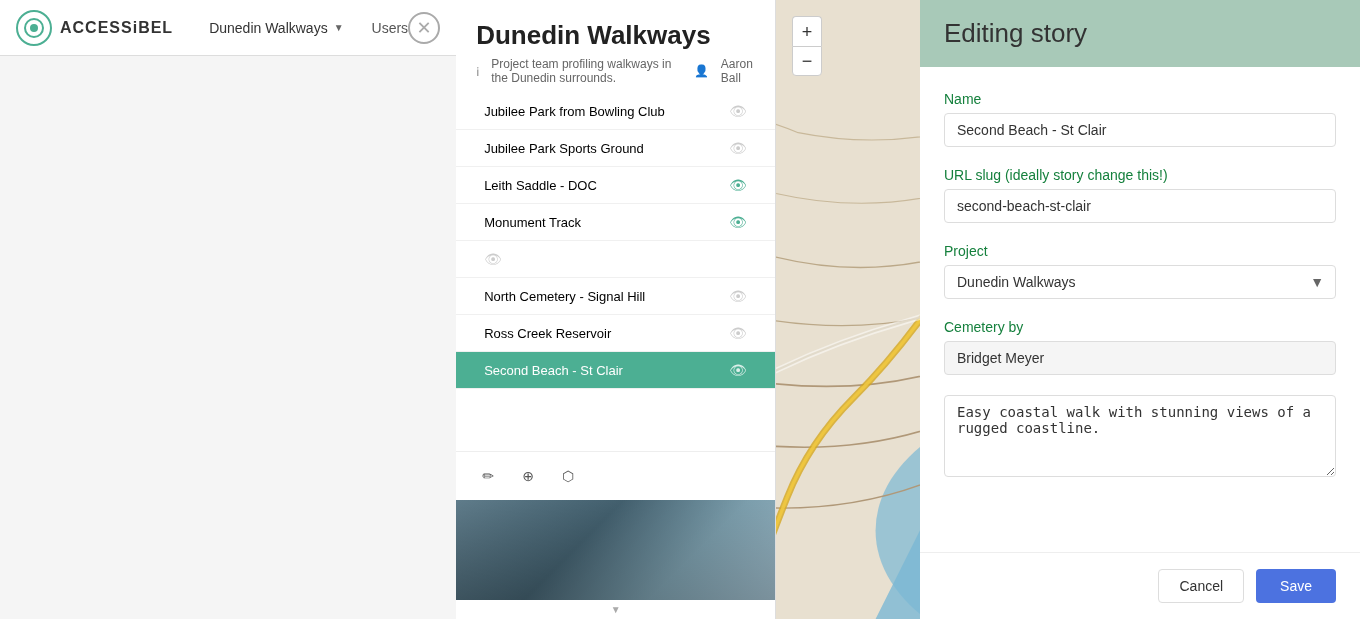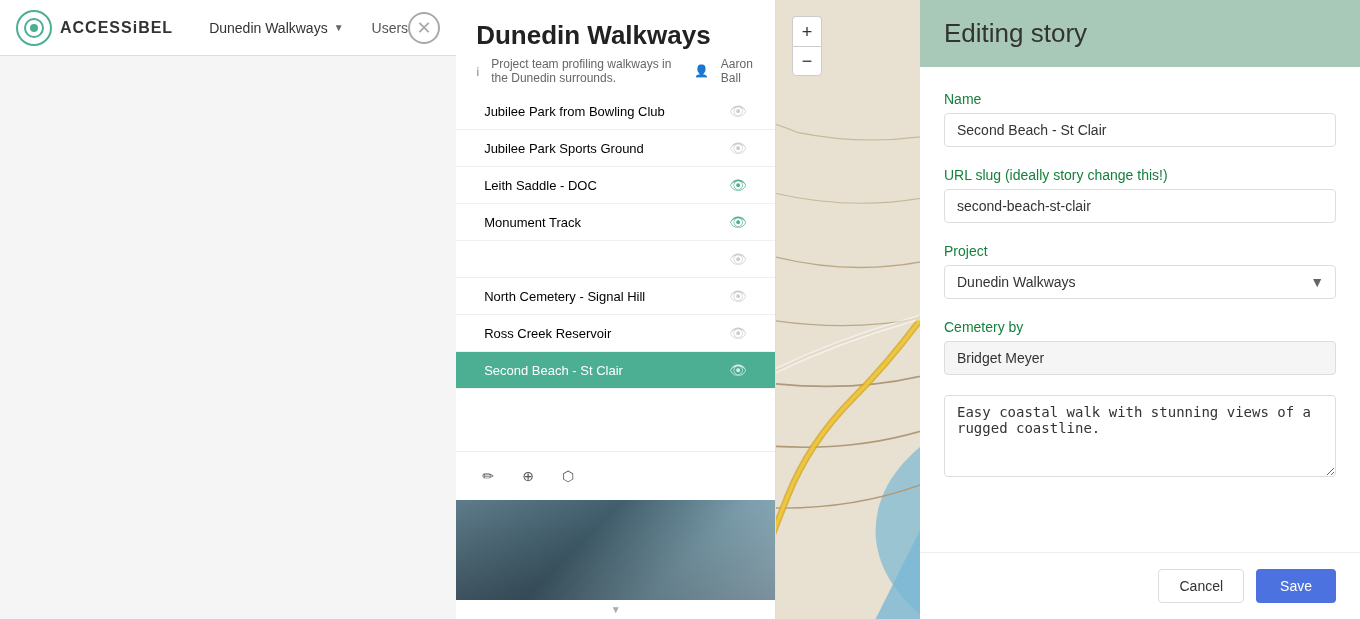--- a/index.html
+++ b/index.html
@@ -46,21 +46,21 @@
     .sidebar-header {
       padding: 20px 20px 8px;
     }
     .sidebar-title { font-size: 26px; font-weight: 700; color: #222; margin-bottom: 6px; }
     .sidebar-meta { font-size: 12px; color: #666; display: flex; align-items: center; gap: 12px; }
 
     .sidebar-list { flex: 1; overflow-y: auto; position: relative; }
     .sidebar-item {
       display: flex; align-items: center; padding: 10px 28px;
       border-bottom: 1px solid #f0f0f0; cursor: pointer;
-      justify-content: flex-end;
+      justify-content: space-between;
     }
     .sidebar-item.active { background: #4caf93; color: #fff; }
     .sidebar-item-name { font-size: 13px; flex: 1; }
     .sidebar-item.active .sidebar-item-name { color: #fff; }
     .eye-icon { color: #ccc; font-size: 14px; flex-shrink: 0; }
     .eye-icon.visible { color: #4caf93; }
     .sidebar-item.active .eye-icon { color: rgba(255,255,255,0.8); }
 
     .sidebar-actions {
       display: flex; align-items: center; gap: 8px;

